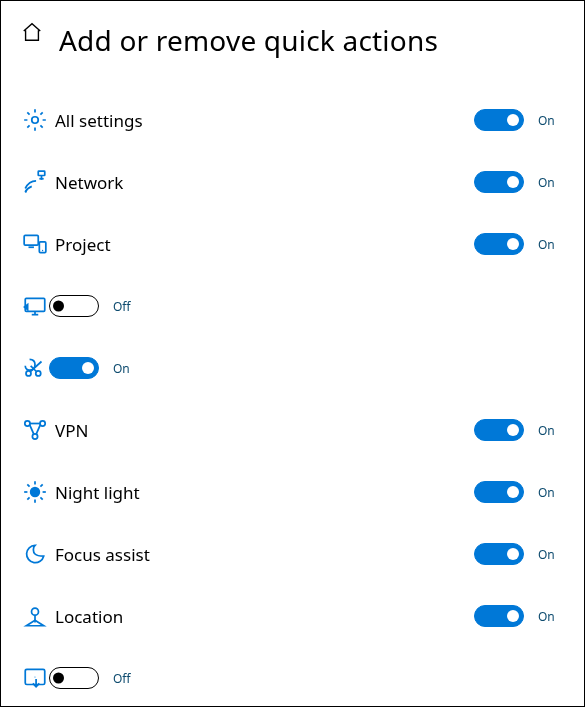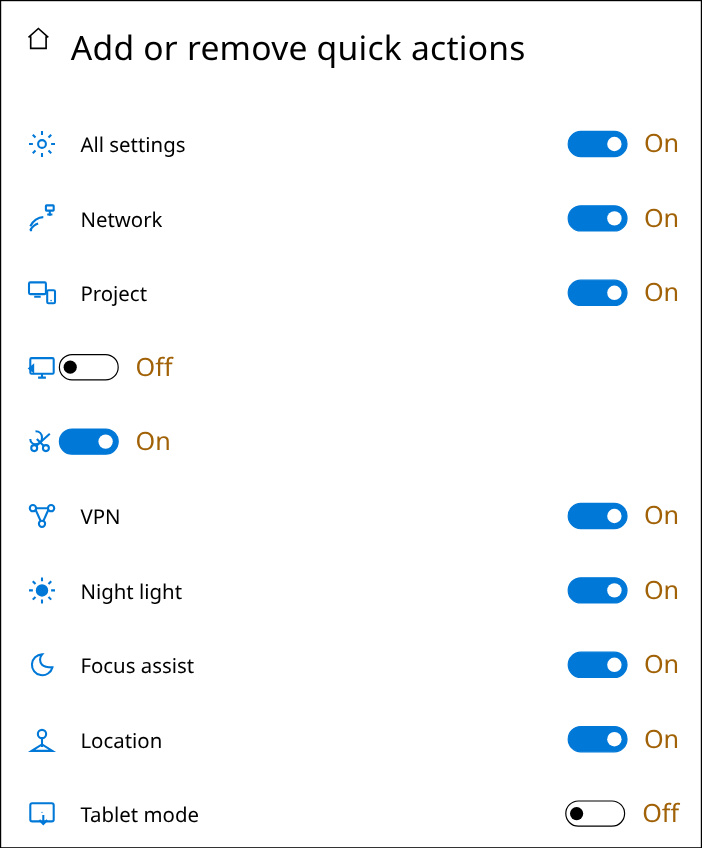--- a/index.html
+++ b/index.html
@@ -38,21 +38,21 @@
       height: 28px;
       flex: 0 0 28px;
       display: flex;
       align-items: center;
       justify-content: center;
     }
     .row-icon svg { width: 26px; height: 26px; }
     .row-label {
       font-size: 17px;
       color: #000;
-      margin-left: 18px;
+      margin-left: 6px;
       flex: 1 1 auto;
     }
     .toggle-wrap {
       display: flex;
       align-items: center;
       gap: 14px;
       flex: 0 0 auto;
     }
     .toggle {
       width: 50px;
@@ -79,22 +79,22 @@
       width: 12px; height: 12px;
       right: 4px;
       background: #fff;
     }
     .toggle.off .knob {
       width: 11px; height: 11px;
       left: 3px;
       background: #000;
     }
     .state-label {
-      font-size: 21px;
-      color: #a16207;
+      font-size: 12px;
+      color: #0c4a6e;
       min-width: 28px;
     }
   </style>
 </head>
 <body>
 
 <div class="header">
   <span class="home-icon">
     <svg width="22" height="22" viewBox="0 0 24 24" fill="none" stroke="#000" stroke-width="1.5">
       <path d="M3 11 L12 3 L21 11 M5 10 V21 H19 V10"></path>
@@ -271,21 +271,20 @@
 
   <div class="row">
     <span class="row-icon">
       <svg viewBox="0 0 24 24" fill="none" stroke="#0078d7" stroke-width="1.6">
           <rect x="3" y="4" width="18" height="14" rx="1.5"></rect>
           <path d="M13 13v7"></path>
           <path d="M10 17l3 3 3-3"></path>
           <circle cx="12" cy="11" r="0.5" fill="#0078d7" stroke="none"></circle>
         </svg>
     </span>
-    <span class="row-label">Tablet mode</span>
     <div class="toggle-wrap">
       <div class="toggle off">
           <div class="knob"></div>
         </div>
       <span class="state-label">Off</span>
     </div>
   </div>
 
 </div>
 

